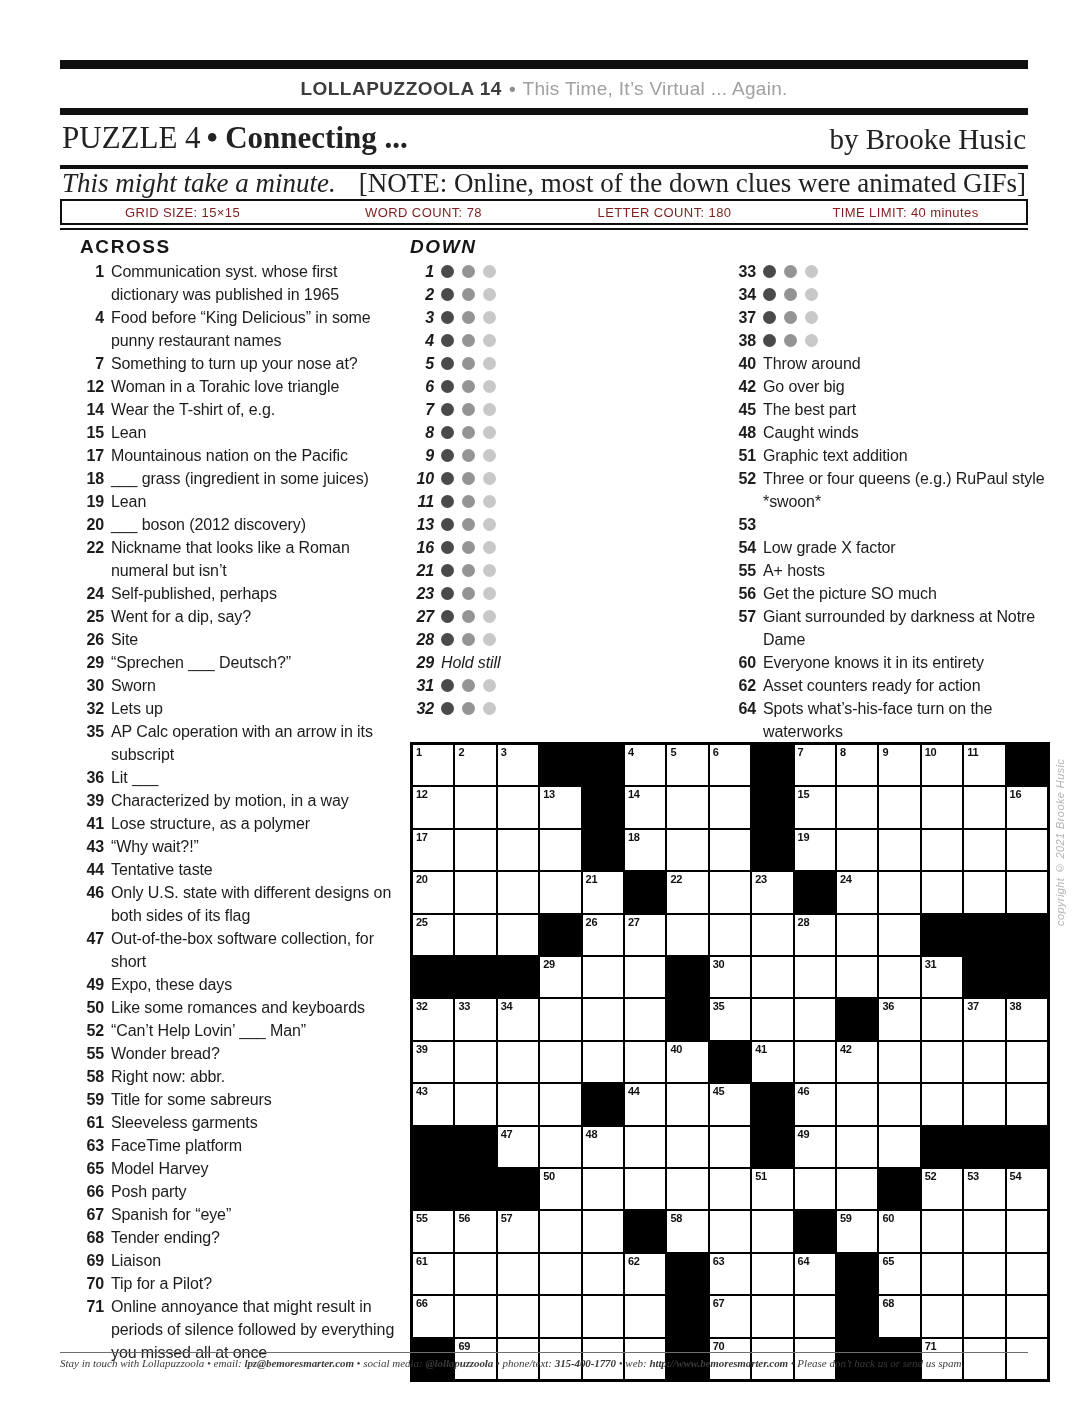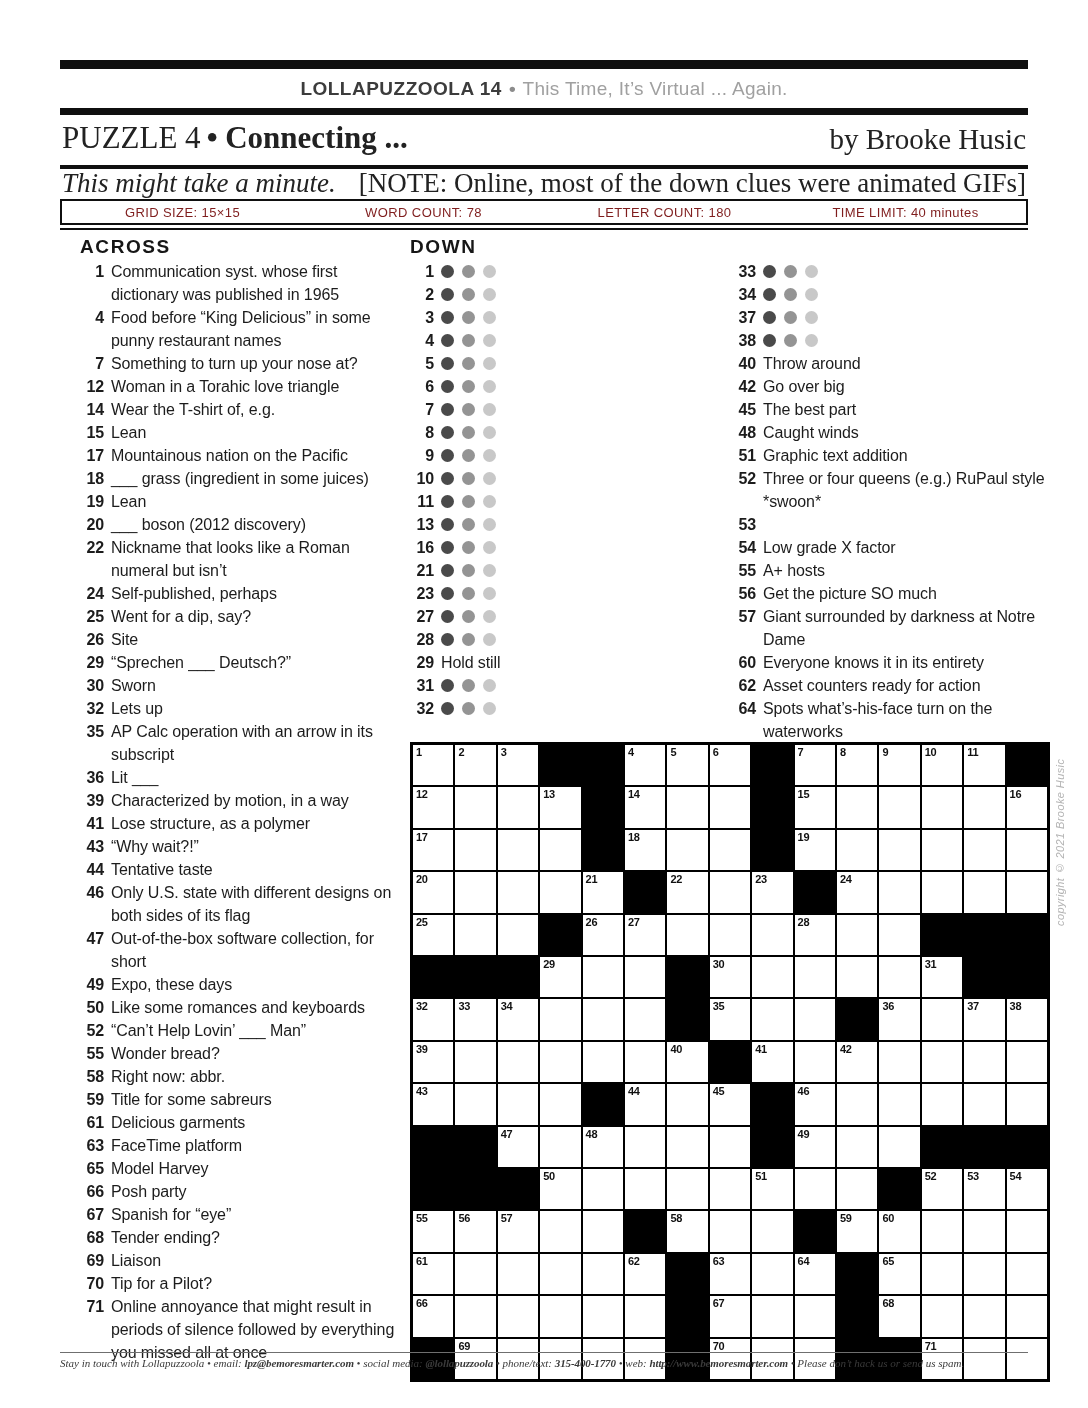--- a/index.html
+++ b/index.html
@@ -23,21 +23,21 @@
   .hint{font-style:italic;}
 
   .infobar{margin-top:2px;border:2px solid #0f0f0f;height:22px;display:flex;align-items:center;font-size:13px;color:#7f1d1d;letter-spacing:.4px;}
   .info-item{flex:1;text-align:center;white-space:nowrap;}
   .thinline{height:2px;background:#0f0f0f;margin-top:3px;}
 
   .main{position:relative;margin-top:6px;height:1155px;margin-left:20px;}
 
   .colhead{font-size:19px;font-weight:bold;letter-spacing:1.6px;color:#161616;height:24px;}
   .across-col{position:absolute;left:0;top:0;width:324px;}
-  .down-col1{position:absolute;left:330px;top:0;width:160px;}
+  .down-col1{position:absolute;left:330px;top:0;width:160px;font-style:italic;}
   .down-col2{position:absolute;left:650px;top:24px;width:318px;}
 
   .clue{display:flex;font-size:16px;line-height:23px;letter-spacing:-.1px;}
   .clue .num{flex:none;width:24px;text-align:right;font-weight:bold;margin-right:7px;}
   .down-col2 .clue .num{width:26px;}
   .clue .txt{flex:1;}
   .dotrow{display:flex;align-items:center;height:23px;}
   .dot{width:13px;height:13px;border-radius:50%;margin-right:8px;flex:none;}
 
   .grid{position:absolute;left:330px;top:506px;width:634px;height:634px;background:#000;border:3px solid #000;display:grid;grid-template-columns:repeat(15,1fr);grid-template-rows:repeat(15,1fr);gap:2px;}
@@ -205,21 +205,21 @@
             <div class="clue">
               <span class="num">58</span>
               <span class="txt">Right now: abbr.</span>
             </div>
             <div class="clue">
               <span class="num">59</span>
               <span class="txt">Title for some sabreurs</span>
             </div>
             <div class="clue">
               <span class="num">61</span>
-              <span class="txt">Delicious garments</span>
+              <span class="txt">Sleeveless garments</span>
             </div>
             <div class="clue">
               <span class="num">63</span>
               <span class="txt">FaceTime platform</span>
             </div>
             <div class="clue">
               <span class="num">65</span>
               <span class="txt">Model Harvey</span>
             </div>
             <div class="clue">

